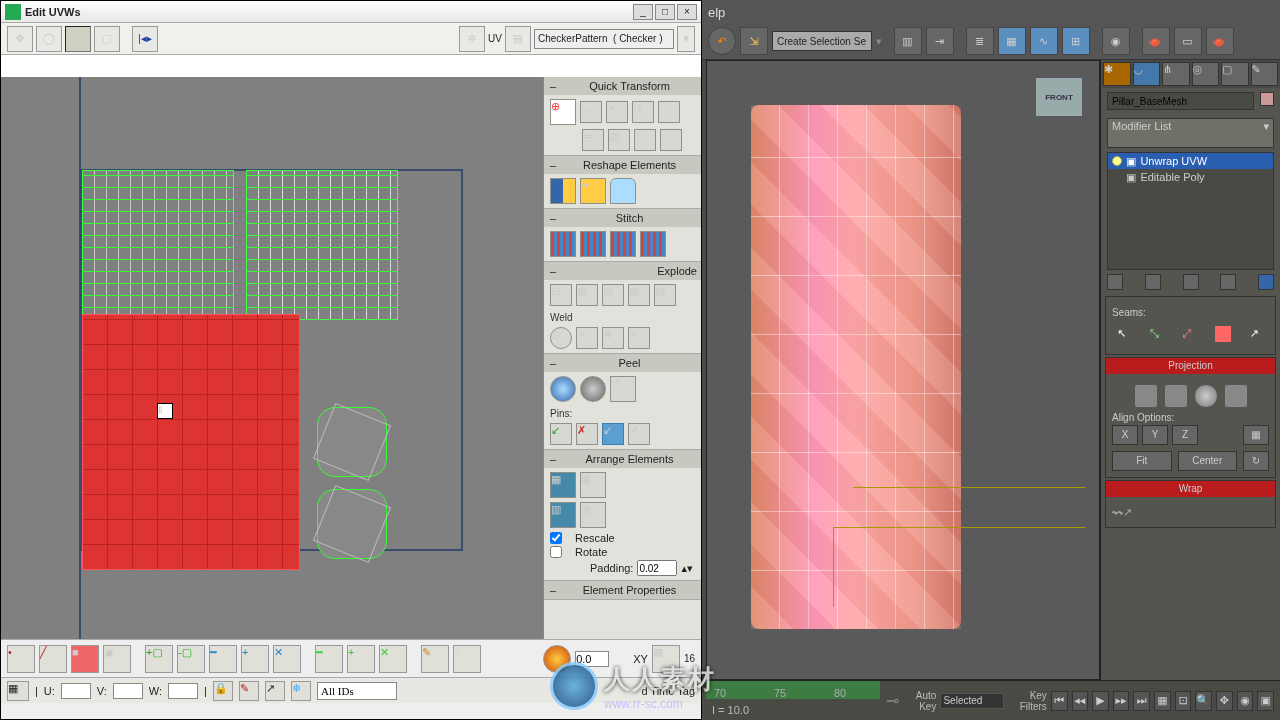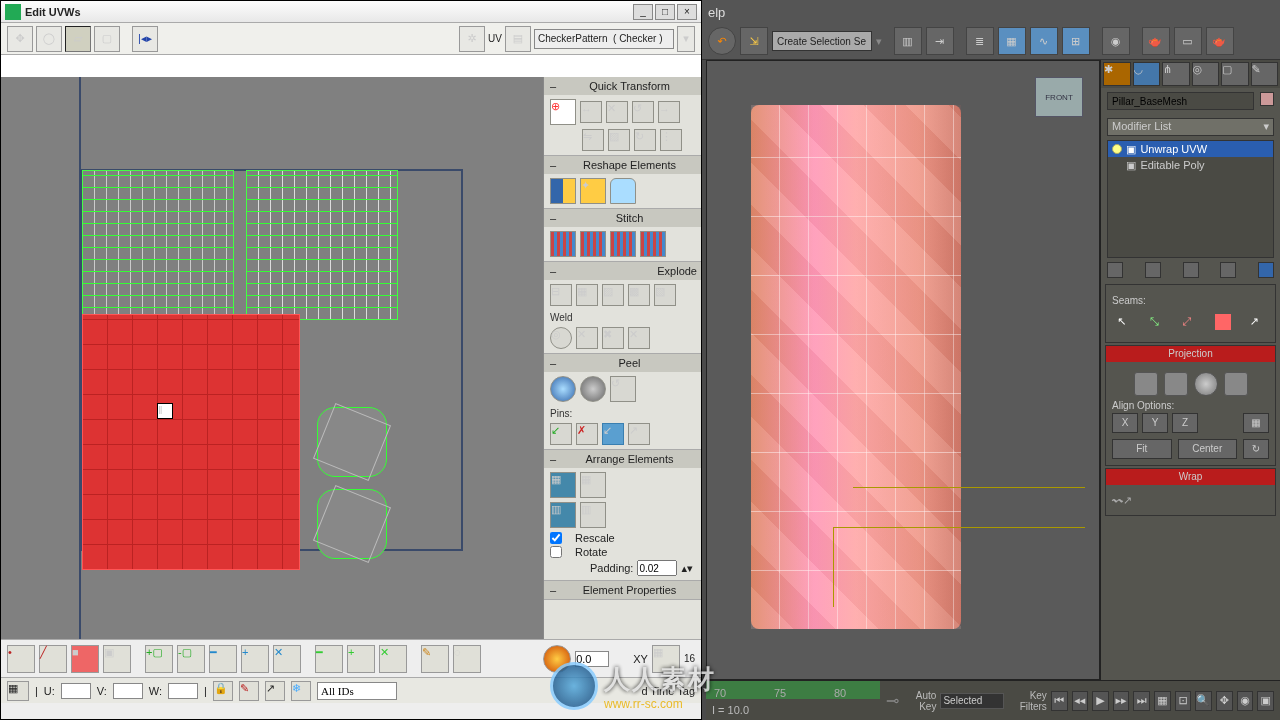--- a/index.html
+++ b/index.html
@@ -61,40 +61,40 @@
 
 .uvw-bottom { position: absolute; left: 0; right: 0; bottom: 0; height: 80px; background: #eee; }
 .uvw-bottom-row { height: 38px; border-top: 1px solid #aaa; display: flex; align-items: center; padding: 0 6px; gap: 4px; }
 .btool { width: 28px; height: 28px; background: #e0e0d8; border: 1px solid #999; }
 .btool.red { background:#e66; }
 .btool.grn { color:#3c3; }
 .uvw-bottom-row2 { height: 26px; background:#e8e8e2; display:flex; align-items:center; padding: 0 6px; gap: 6px; font-size:10px; color:#222; border-top:1px solid #aaa;}
 .spin { width: 30px; height: 16px; border:1px solid #888; background:#fff; }
 
 
-.viewport { position: absolute; left: 706px; top: 60px; right: 180px; bottom: 40px; background: #5a5a5a; border: 1px solid #222; }
+.viewport { position: absolute; left: 706px; top: 60px; right: 180px; bottom: 40px; background: #5a5a5a; border: 1px solid #222; font-weight: bold; }
 .viewport-inner { position: absolute; inset: 6px; background: #5a5a5a; }
 .pillar-wrap { position: absolute; left: 38px; top: 38px; width: 210px; height: 524px; }
 .pillar { width: 100%; height: 100%; background: linear-gradient(90deg, #d86 0%, #f9b 30%, #faa 50%, #e98 80%, #c76 100%); border-radius: 8px; position: relative; }
 .pillar::before { content:""; position:absolute; inset:0; background:
   repeating-linear-gradient(0deg, transparent, transparent 58px, rgba(255,255,255,.5) 58px, rgba(255,255,255,.5) 59px),
   repeating-linear-gradient(90deg, transparent, transparent 28px, rgba(255,255,255,.45) 28px, rgba(255,255,255,.45) 29px); }
 .pillar::after { content:""; position:absolute; inset:0; background:
   repeating-linear-gradient(45deg, rgba(255,200,200,.18) 0 30px, rgba(200,100,100,.12) 30px 60px); }
 .viewcube { position:absolute; right:10px; top:10px; width:48px; height:40px; background:#9aa; border:1px solid #556; font-size:8px; display:flex; align-items:center; justify-content:center; color:#334; }
 .horizon { position:absolute; left:140px; right:8px; top: 420px; height:1px; background:#a90; }
 .horizon2 { position:absolute; left:120px; right:8px; top: 460px; height:80px; border-top:1px solid #a90; border-left:1px solid #a90; }
 
 
 .cmd-panel { position: absolute; right: 0; top: 60px; width: 180px; bottom: 40px; background: #55554f; border-left: 1px solid #222; overflow:hidden; color:#ccc; }
 .cmd-tabs { height: 28px; background:#4a4a44; display:flex; gap:2px; padding:2px; }
 .cmd-tabs .ctab { flex:1; height:24px; background:#666; border:1px solid #333; }
 .cmd-namebox { margin:4px 6px; height:18px; background:#4a4a44; border:1px solid #333; padding:1px 4px; font-size:10px; }
 .cmd-swatch { width:14px; height:14px; background:#c99; border:1px solid #333; float:right; margin:4px 6px 0 0; }
-.mod-drop { margin:4px 6px; height:18px; background:#707068; border:1px solid #333; padding:1px 4px; font-size:10px; display:flex; justify-content:space-between; }
+.mod-drop { margin:4px 6px; height:30px; background:#707068; border:1px solid #333; padding:1px 4px; font-size:10px; display:flex; justify-content:space-between; }
 .mod-stack { margin: 2px 6px 4px; height: 118px; background: #4a4a44; border: 1px solid #333; }
 .mod-item { height: 16px; display:flex; align-items:center; padding: 0 4px; gap: 4px; font-size:10px; }
 .mod-item.sel { background:#2a5eb0; color:#fff; }
 .bulb { width:10px; height:10px; border-radius:50%; background:#ff8; border:1px solid #aa6; }
 .mod-tools { margin: 0 6px 6px; display:flex; gap:10px; justify-content:space-between; }
 .mod-tools .mt { width:16px; height:16px; background:#666; border:1px solid #333; }
 
 .cmd-roll { margin: 2px 4px; border:1px solid #333; }
 .cmd-roll-hdr { height:16px; background:#b91c1c; text-align:center; font-size:10px; line-height:16px; }
 .cmd-roll-body { padding: 6px; background:#55554f; }
@@ -114,21 +114,21 @@
 .status-row { height:22px; display:flex; align-items:center; gap:8px; padding: 0 6px; font-size:10px; color:#bbb; }
 
 .right-status { position:absolute; right:0; bottom:0; width:400px; height:40px; background:#4a4a44; display:flex; align-items:center; gap:4px; padding: 0 6px; border-top:1px solid #222; }
 .rs-btn { width:20px; height:20px; background:#555; border:1px solid #333; display:flex; align-items:center; justify-content:center; font-size:11px; }
 .rs-lbl { font-size:10px; color:#bbb;text-align:right; }
 .rs-drop { background:#333; border:1px solid #555; color:#ccc; font-size:10px; height:16px; width:64px; padding:0 2px; }
 
 .watermark { position:absolute; left:550px; bottom:4px; width:200px; height:60px; pointer-events:none; opacity:.85; display:flex; align-items:center; gap:6px; }
 .wm-badge { width:48px; height:48px; border-radius:50%; background:radial-gradient(#5ad,#147); border:3px solid #8cf; }
 .wm-text { font-size:26px; font-weight:bold; color:#e0e0e0; text-shadow:0 0 4px #000; letter-spacing:2px; }
-.wm-sub { font-size:12px; color:#eab308; }
+.wm-sub { font-size:12px; color:#c4b5fd; }
 </style>
 </head>
 <body>
 
 <div class="main-bg"></div>
 
 <div class="main-top">
   <span class="main-top-row1">elp</span>
   <div class="main-top-row2">
     <div class="tb-btn" style="color:#f80; border-radius:50%;">↶</div>

